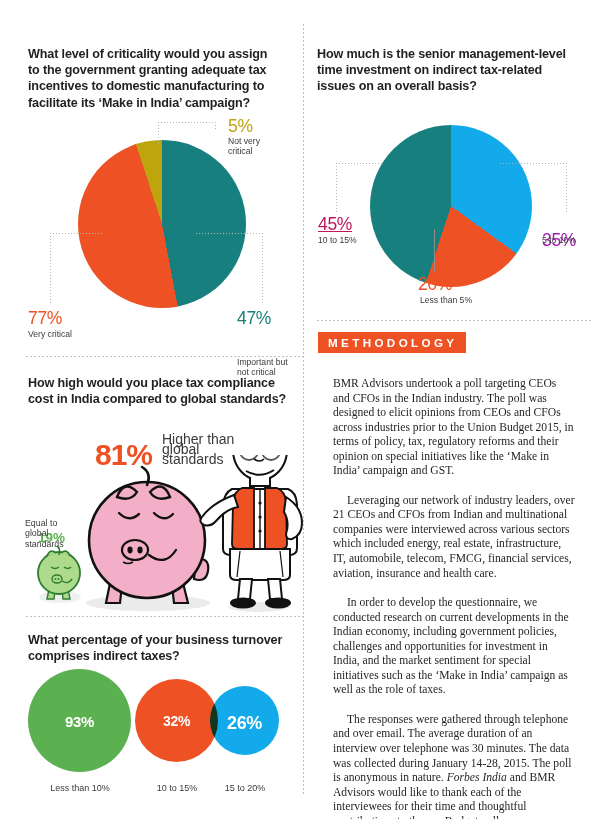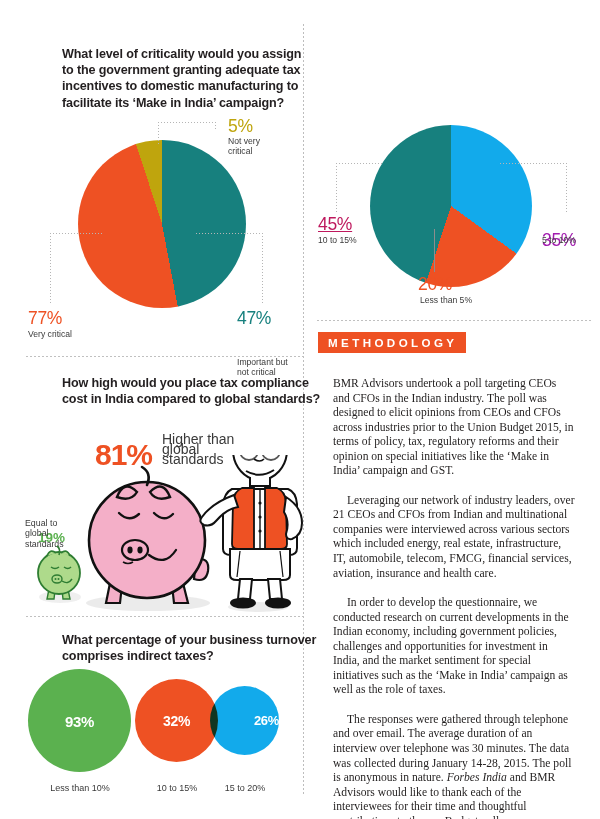--- a/index.html
+++ b/index.html
@@ -20,21 +20,21 @@
   .hdiv {
     position:absolute; height:1px;
     background-image: linear-gradient(to right, #c0c0c0 0 2px, transparent 2px 4px);
     background-size: 4px 1px;
   }
 
   
   .qtitle {
     position: absolute;
     font-size: 12.6px; font-weight: bold; color: #231f20;
-    line-height: 16.2px; letter-spacing: -0.15px; margin-left: 34px;
+    line-height: 16.2px; letter-spacing: -0.15px;
   }
 
   
   .pie { position: absolute; border-radius: 50%; }
   .pieval { position:absolute; font-size:17.5px; font-weight:400; letter-spacing:-0.3px; }
   .pielbl { position:absolute; font-size:8.6px; color:#3a3a3a; line-height:10.4px; }
 
   .leader { position:absolute; }
   .leader-h {
     background-image: linear-gradient(to right, #b5b5b5 0 1.5px, transparent 1.5px 3px);
@@ -119,20 +119,21 @@
 
     <div class="leader leader-h" style="left:196px; top:233px; width:66px;"></div>
     <div class="leader leader-v" style="left:262px; top:233px; height:72px;"></div>
     <div class="pieval" style="left:237px; top:308px; color:#17807e;">47%</div>
     <div class="pielbl" style="left:237px; top:329px; width:80px; white-space:pre-line;margin-top:28px;">Important but
 not critical</div>
   </div>
 
   <div class="hdiv" style="left:26px; top:356px; width:278px;"></div>
 
+  <div class="qtitle" style="left:317px; top:46px; width:262px;">How much is the senior management-level time investment on indirect tax-related issues on an overall basis?</div>
 
   <div>
 
     <div class="pie" style="left:370px; top:125px; width:162px; height:162px;
       background: conic-gradient(
         #12aaeb 0deg 126deg,
         #ee5123 126deg 198deg,
         #17807e 198deg 360deg);"></div>
 
     <div class="leader leader-h" style="left:336px; top:163px; width:46px;"></div>
@@ -255,20 +256,20 @@
 
   <div class="qtitle" style="left:28px; top:632px; width:260px;">What percentage of your business turnover comprises indirect taxes?</div>
 
   <div>
     <div class="bubble" style="left:28px; top:669px; width:103px; height:103px; background:#5bb14f;"></div>
     <div class="bubble" style="left:135px; top:679px; width:83px; height:83px; background:#ee5123; mix-blend-mode:multiply;"></div>
     <div class="bubble" style="left:210px; top:686px; width:69px; height:69px; background:#12aaeb; mix-blend-mode:multiply;"></div>
 
     <div class="bubble-txt" style="left:28px; top:713px; width:103px;">93%</div>
     <div class="bubble-txt" style="left:135px; top:713px; width:83px; font-size:14px;">32%</div>
-    <div class="bubble-txt" style="left:210px; top:713px; width:69px; font-size:13px;text-align:right;">26%</div>
+    <div class="bubble-txt" style="left:210px; top:713px; width:69px; font-size:18px;">26%</div>
 
     <div class="bubble-lbl" style="left:22px; top:783px; width:116px;">Less than 10%</div>
     <div class="bubble-lbl" style="left:132px; top:783px; width:90px;">10 to 15%</div>
     <div class="bubble-lbl" style="left:205px; top:783px; width:80px;">15 to 20%</div>
   </div>
 
 </div>
 
 </body></html>

